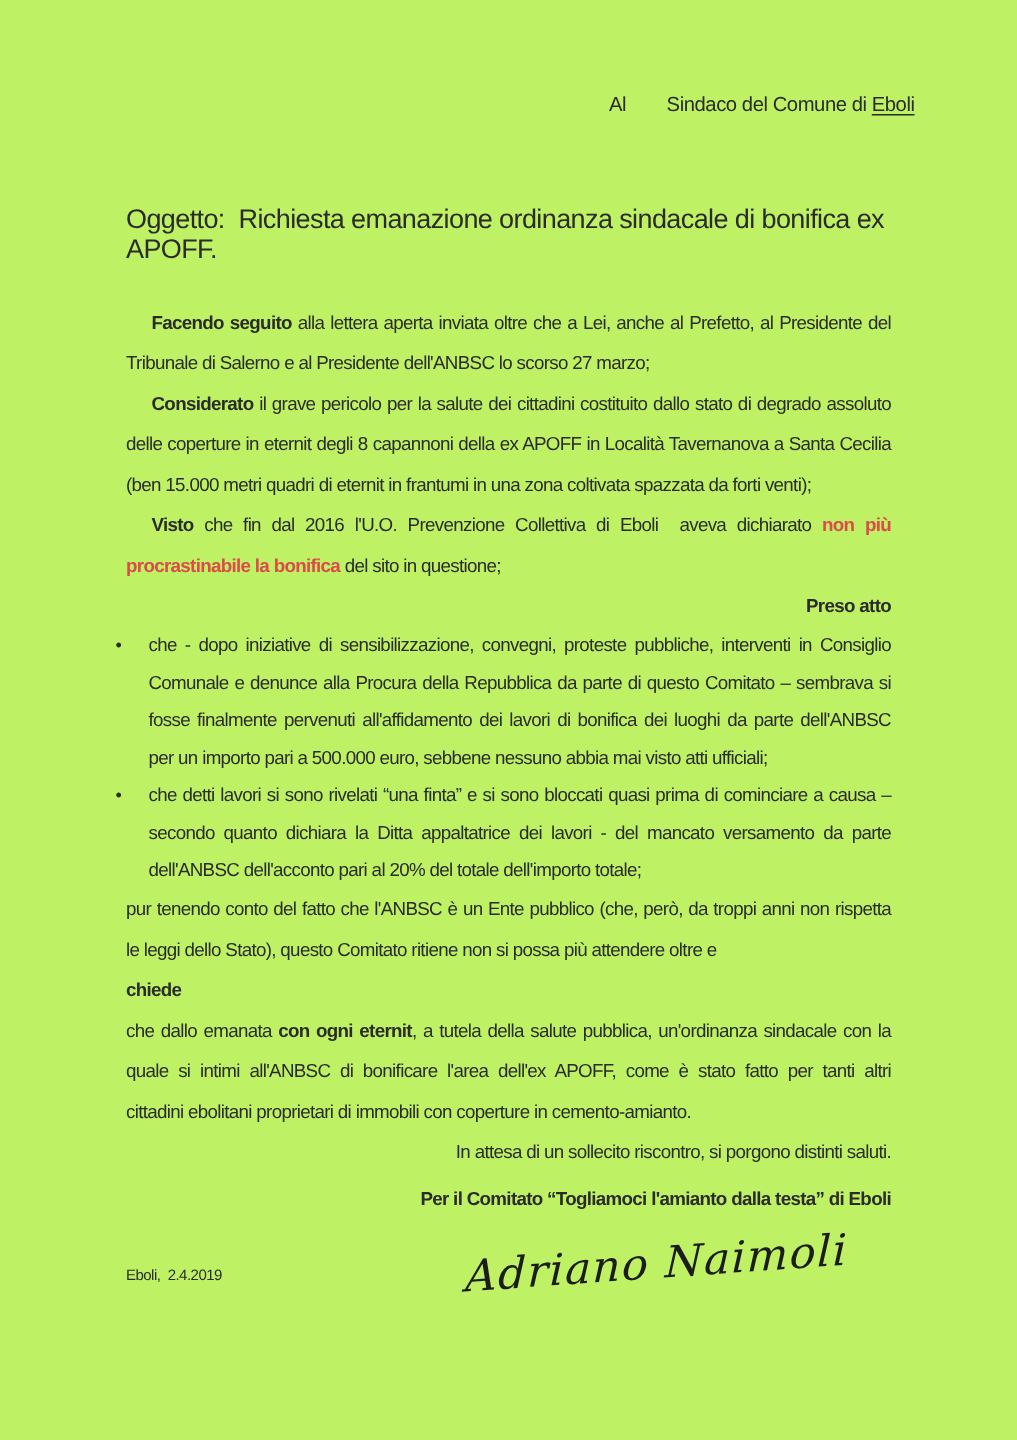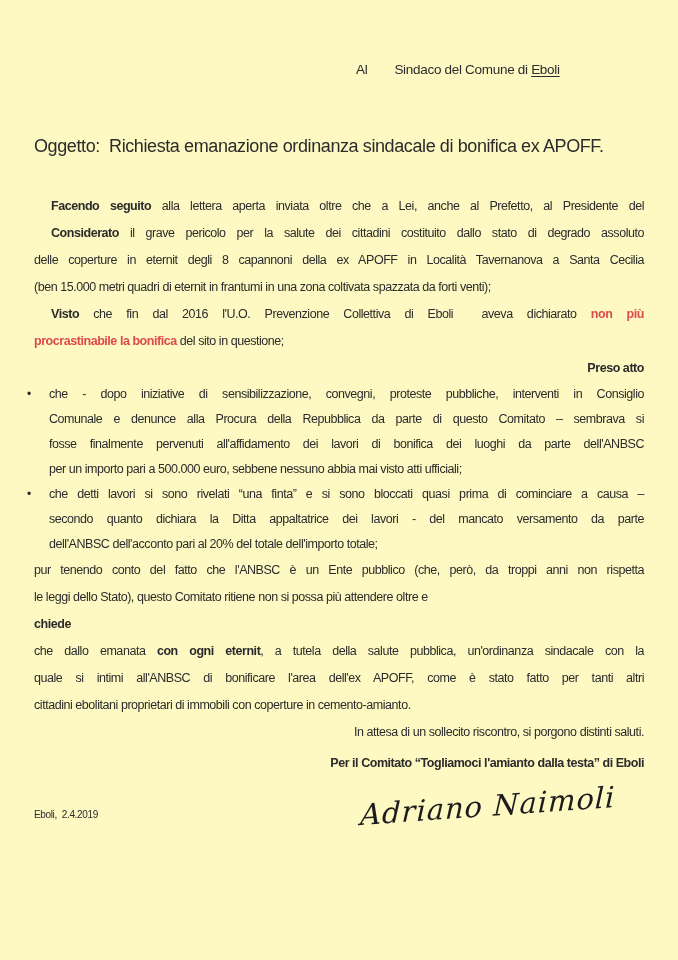--- a/index.html
+++ b/index.html
@@ -4,25 +4,25 @@
 <style>
   html,body{margin:0;padding:0;}
   body{
     width:678px;height:960px;
     background:#f2f2f2;
     font-family:"Liberation Sans", sans-serif;
   }
   .page{
     position:relative;
     width:678px;height:960px;
-    background:#fef9c3;
+    background:#bef264;
     color:#2b2b2b;
     overflow:hidden;
     box-sizing:border-box;
-    padding:0 34px;
+    padding:0 84px;
   }
   
   .addressee{
     margin-top:60px;
     margin-left:322px;
     font-size:13.5px;
     letter-spacing:-0.3px;
     line-height:20px;
     white-space:nowrap;
   }
@@ -30,21 +30,21 @@
   .addressee .underl{text-decoration:underline;text-underline-offset:2px;}
   
   .subject{
     margin-top:56px;
     font-size:18px;
     letter-spacing:-0.4px;
     line-height:20px;
   }
   
   .letter-body{
-    margin-top:37px;
+    margin-top:26px;
     font-size:12.5px;
     letter-spacing:-0.45px;
   }
   .block{margin:0;}
   .block .line{
     line-height:27px;
     text-align:left;
   }
   .block.bullet .line{line-height:25px;}
   .block .line.j{
@@ -106,20 +106,21 @@
 
   <div class="addressee">
     <span class="prefix">Al</span><span>Sindaco del Comune di </span><span class="underl">Eboli</span>
   </div>
 
   <div class="subject">Oggetto: &nbsp;Richiesta emanazione ordinanza sindacale di bonifica ex APOFF.</div>
 
   <div class="letter-body">
       <div class="block para">
         <div class="line j first"><span class="fb">Facendo seguito</span><span> alla lettera aperta inviata oltre che a Lei, anche al Prefetto, al Presidente del</span></div>
+        <div class="line"><span>Tribunale di Salerno e al Presidente dell'ANBSC lo scorso 27 marzo;</span></div>
       </div>
       <div class="block para">
         <div class="line j first"><span class="fb">Considerato</span><span> il grave pericolo per la salute dei cittadini costituito dallo stato di degrado assoluto</span></div>
         <div class="line j"><span>delle coperture in eternit degli 8 capannoni della ex APOFF in Località Tavernanova a Santa Cecilia</span></div>
         <div class="line"><span>(ben 15.000 metri quadri di eternit in frantumi in una zona coltivata spazzata da forti venti);</span></div>
       </div>
       <div class="block para">
         <div class="line j first"><span class="fb">Visto</span><span> che fin dal 2016 l'U.O. Prevenzione Collettiva di Eboli &nbsp;aveva dichiarato </span><span class="fb fr">non più</span></div>
         <div class="line"><span class="fb fr">procrastinabile la bonifica</span><span> del sito in questione;</span></div>
       </div>

